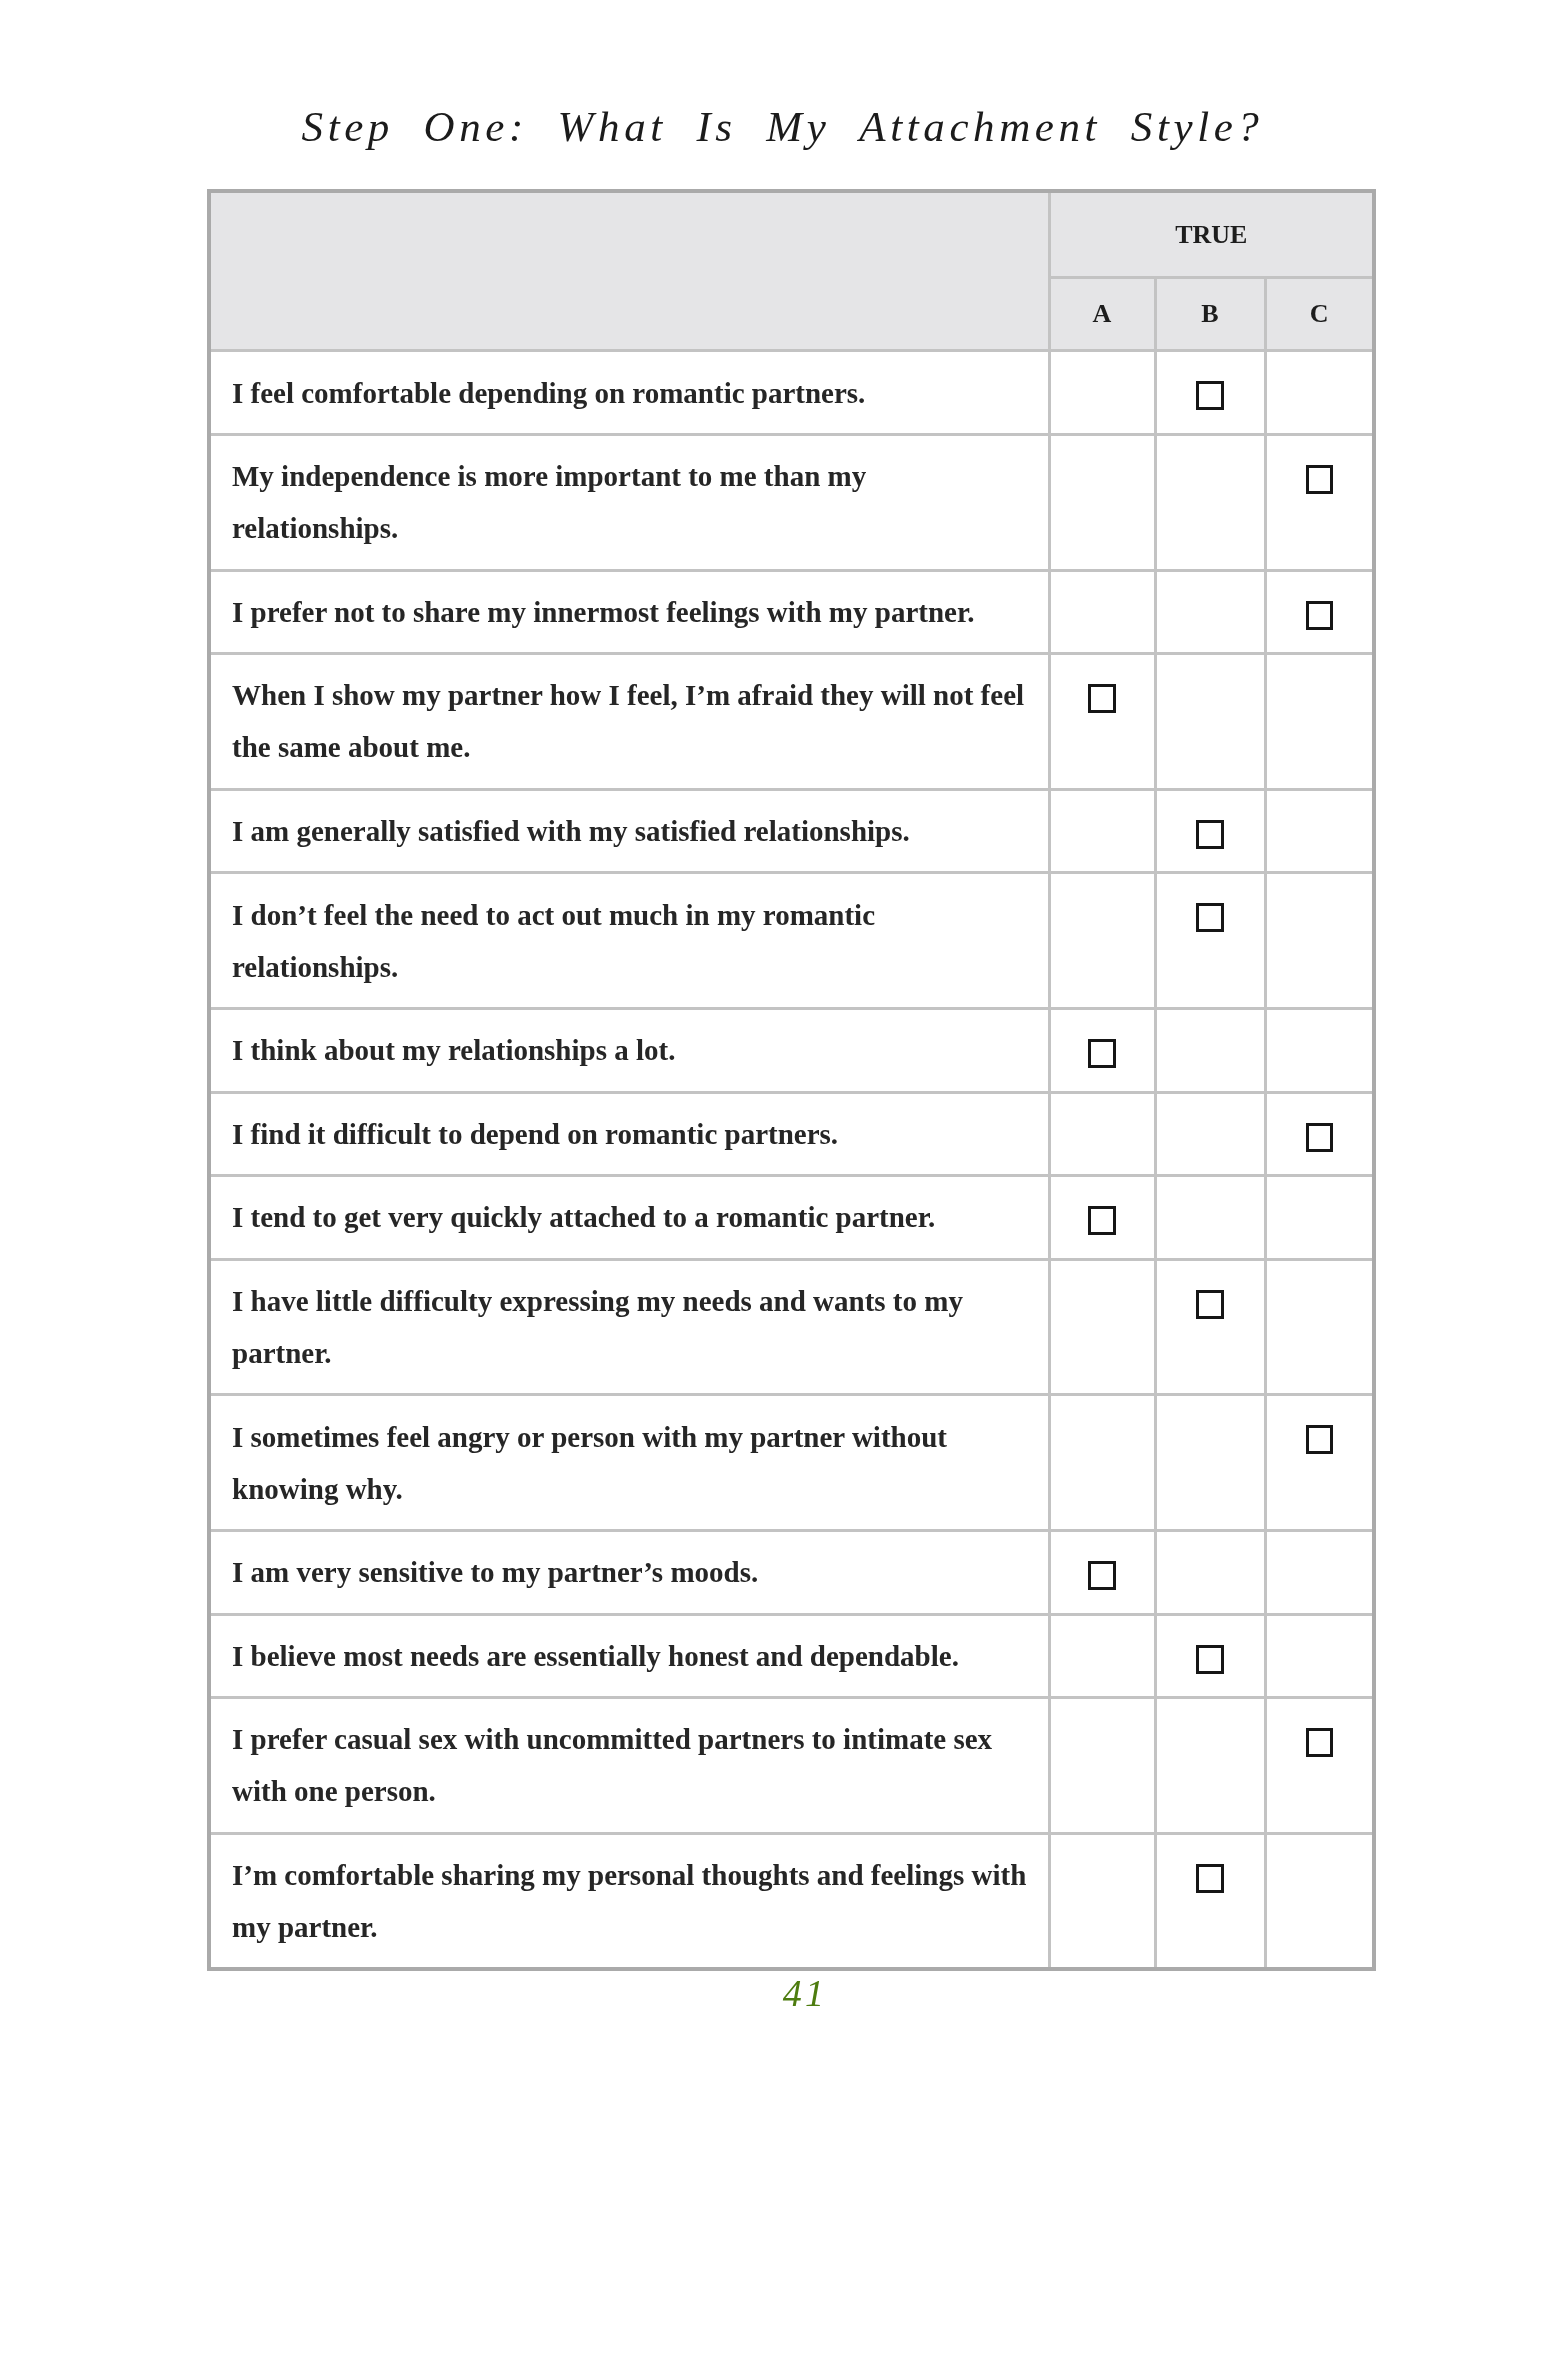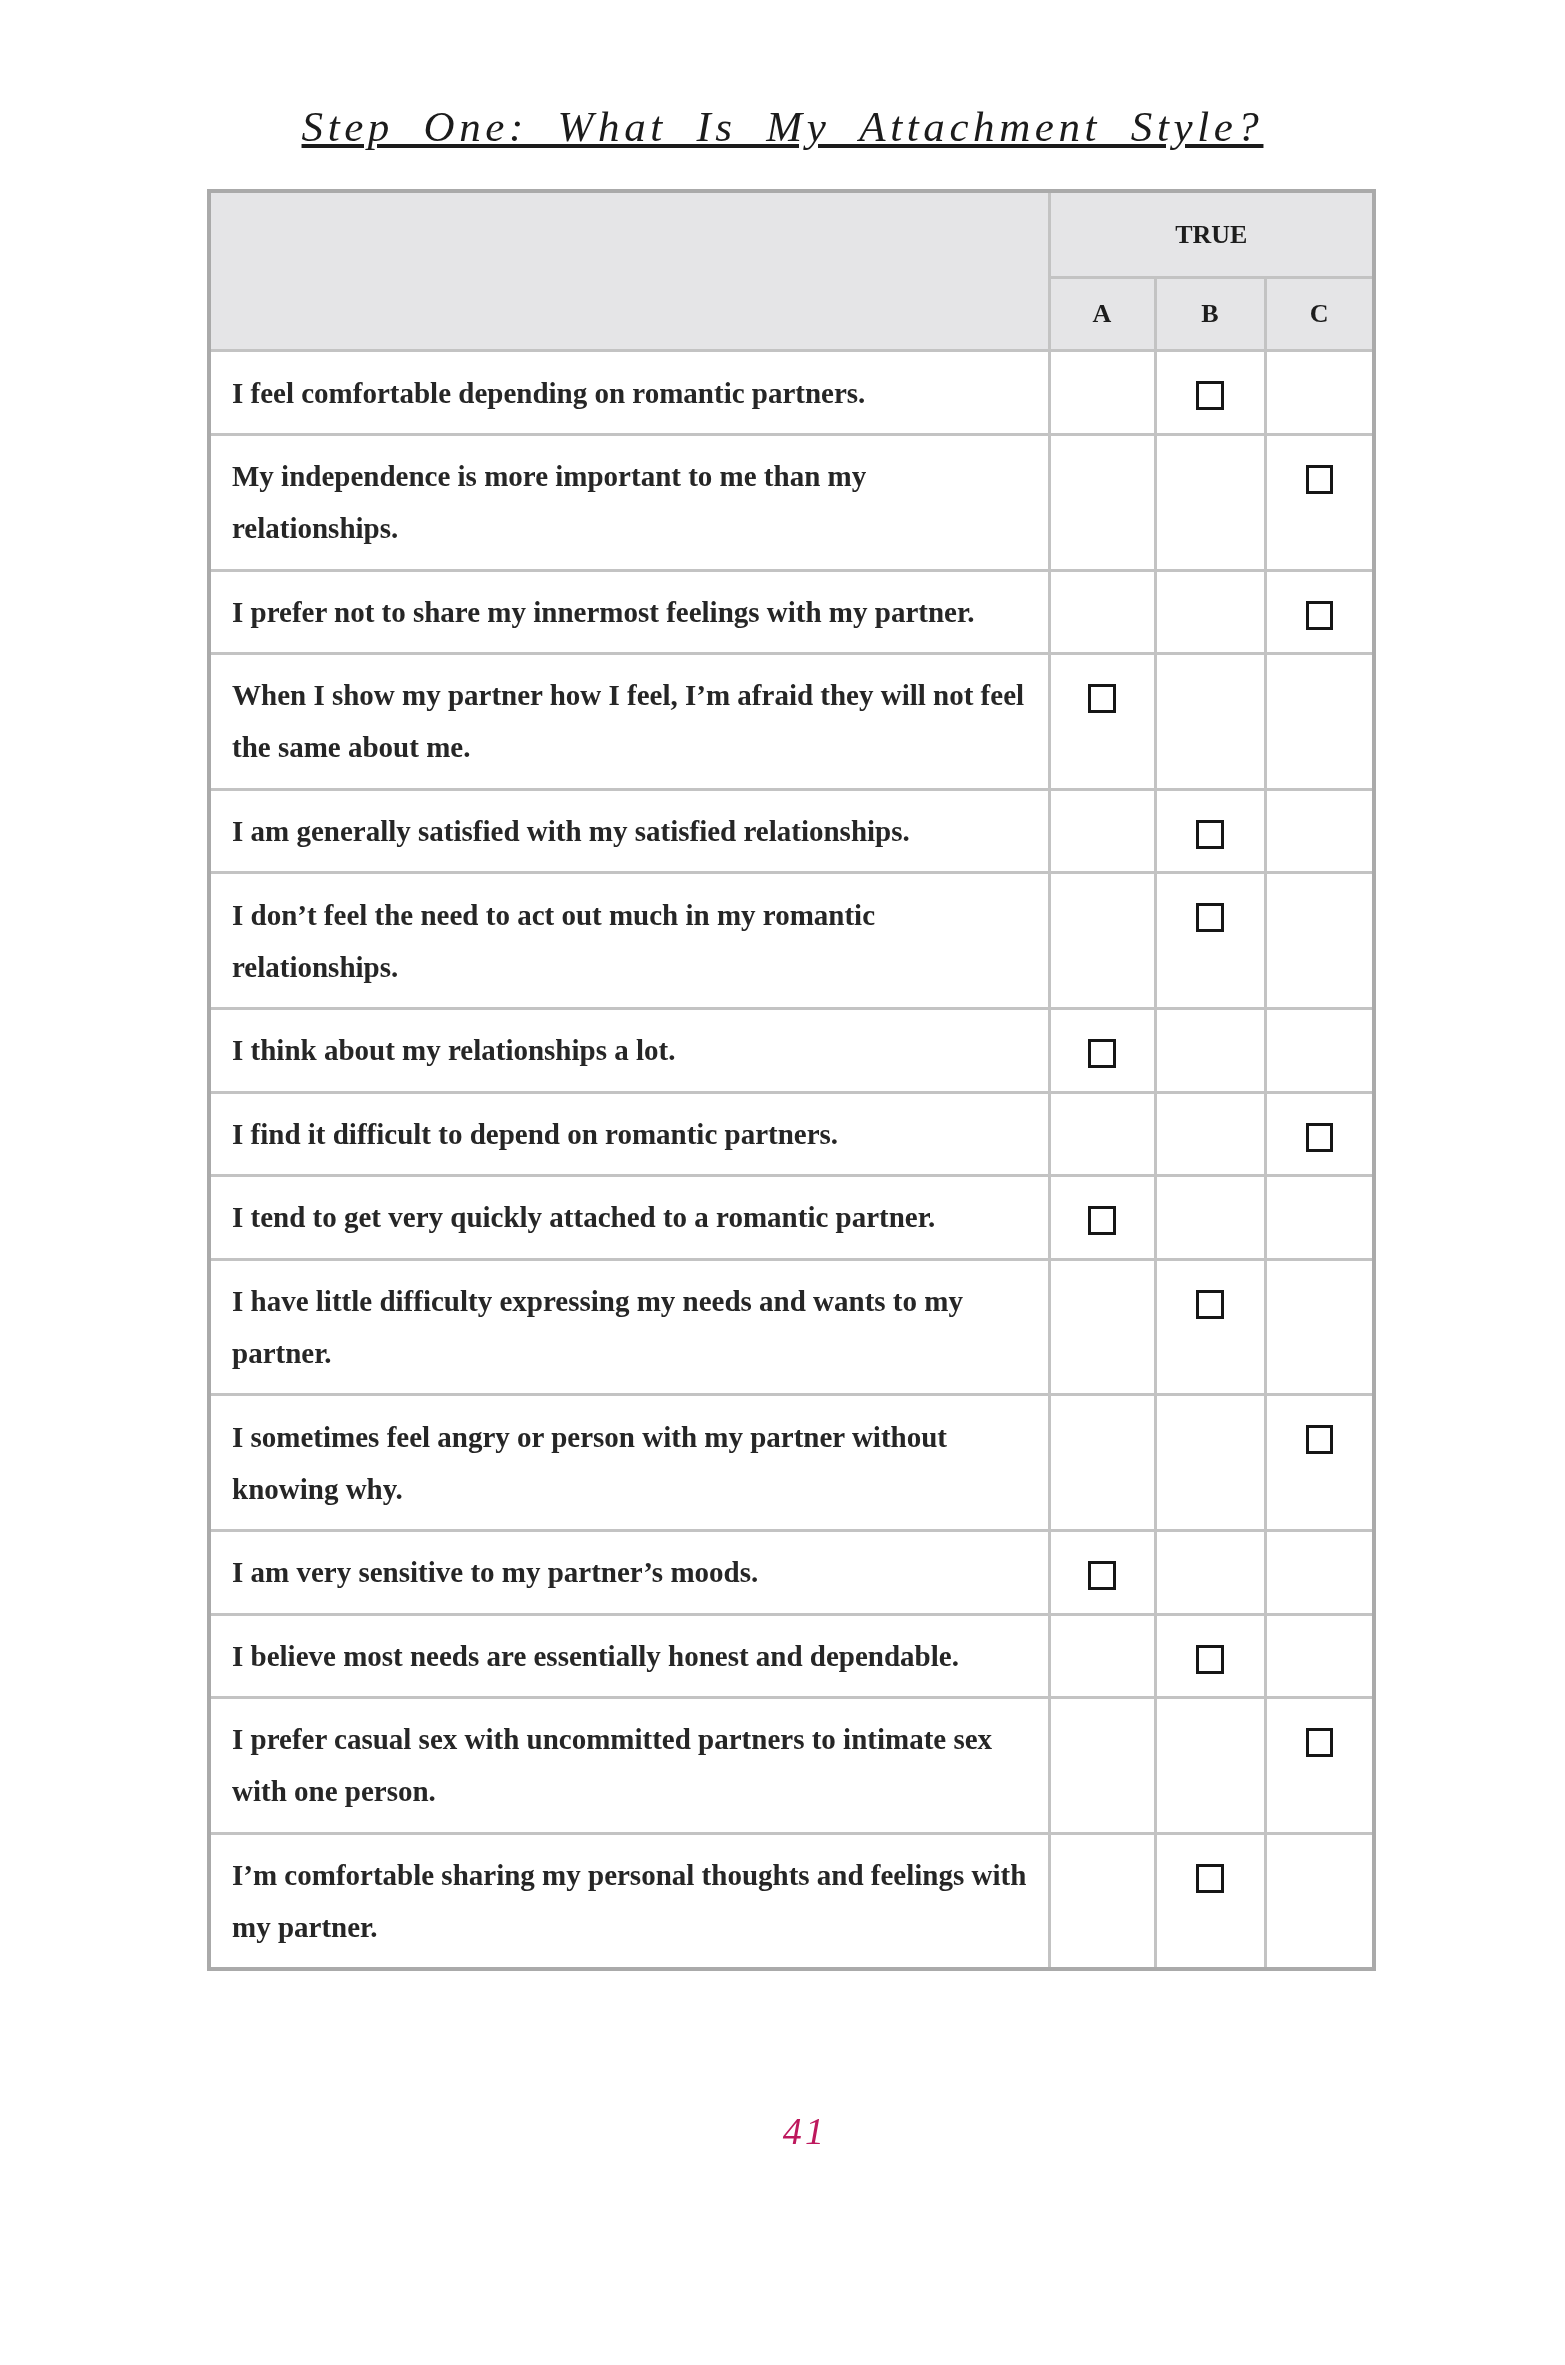--- a/index.html
+++ b/index.html
@@ -21,21 +21,20 @@
   .title{
     margin:91px 0 0 0;
     font-size:43px;
     line-height:72px;
     font-weight:400;
     font-style:italic;
     text-align:center;
     letter-spacing:4.6px;
     word-spacing:14.3px;
     color:#1b1b1b;
-    text-decoration:underline;
   }
   table.quiz{
     margin:26px 0 0 207px;
     width:1165px;
     table-layout:fixed;
     border-collapse:collapse;
     border:4.6px solid var(--border-outer);
   }
   table.quiz td{
     border:3.3px solid var(--border-inner);
@@ -66,26 +65,25 @@
     padding-bottom:13px;
   }
   .checkbox{
     display:inline-block;
     width:21.5px;
     height:23px;
     border:3.3px solid #161616;
     background:#ffffff;
   }
   .page-number{
-    margin-top:138px;
     text-align:center;
     font-style:italic;
     font-size:38px;
     letter-spacing:3.3px;
-    color:#be185d;
+    color:#4d7c0f;
     padding-left:45px;
   }
 </style>
 </head>
 <body>
 
 <div class="page">
 
   <h1 class="title">Step One: What Is My Attachment Style?</h1>
 

